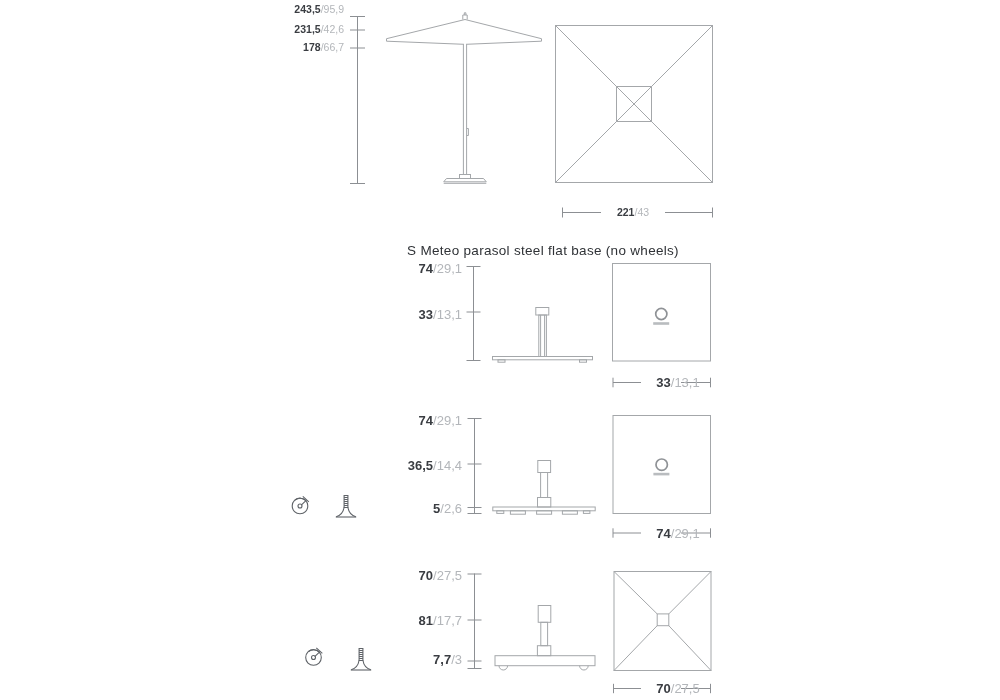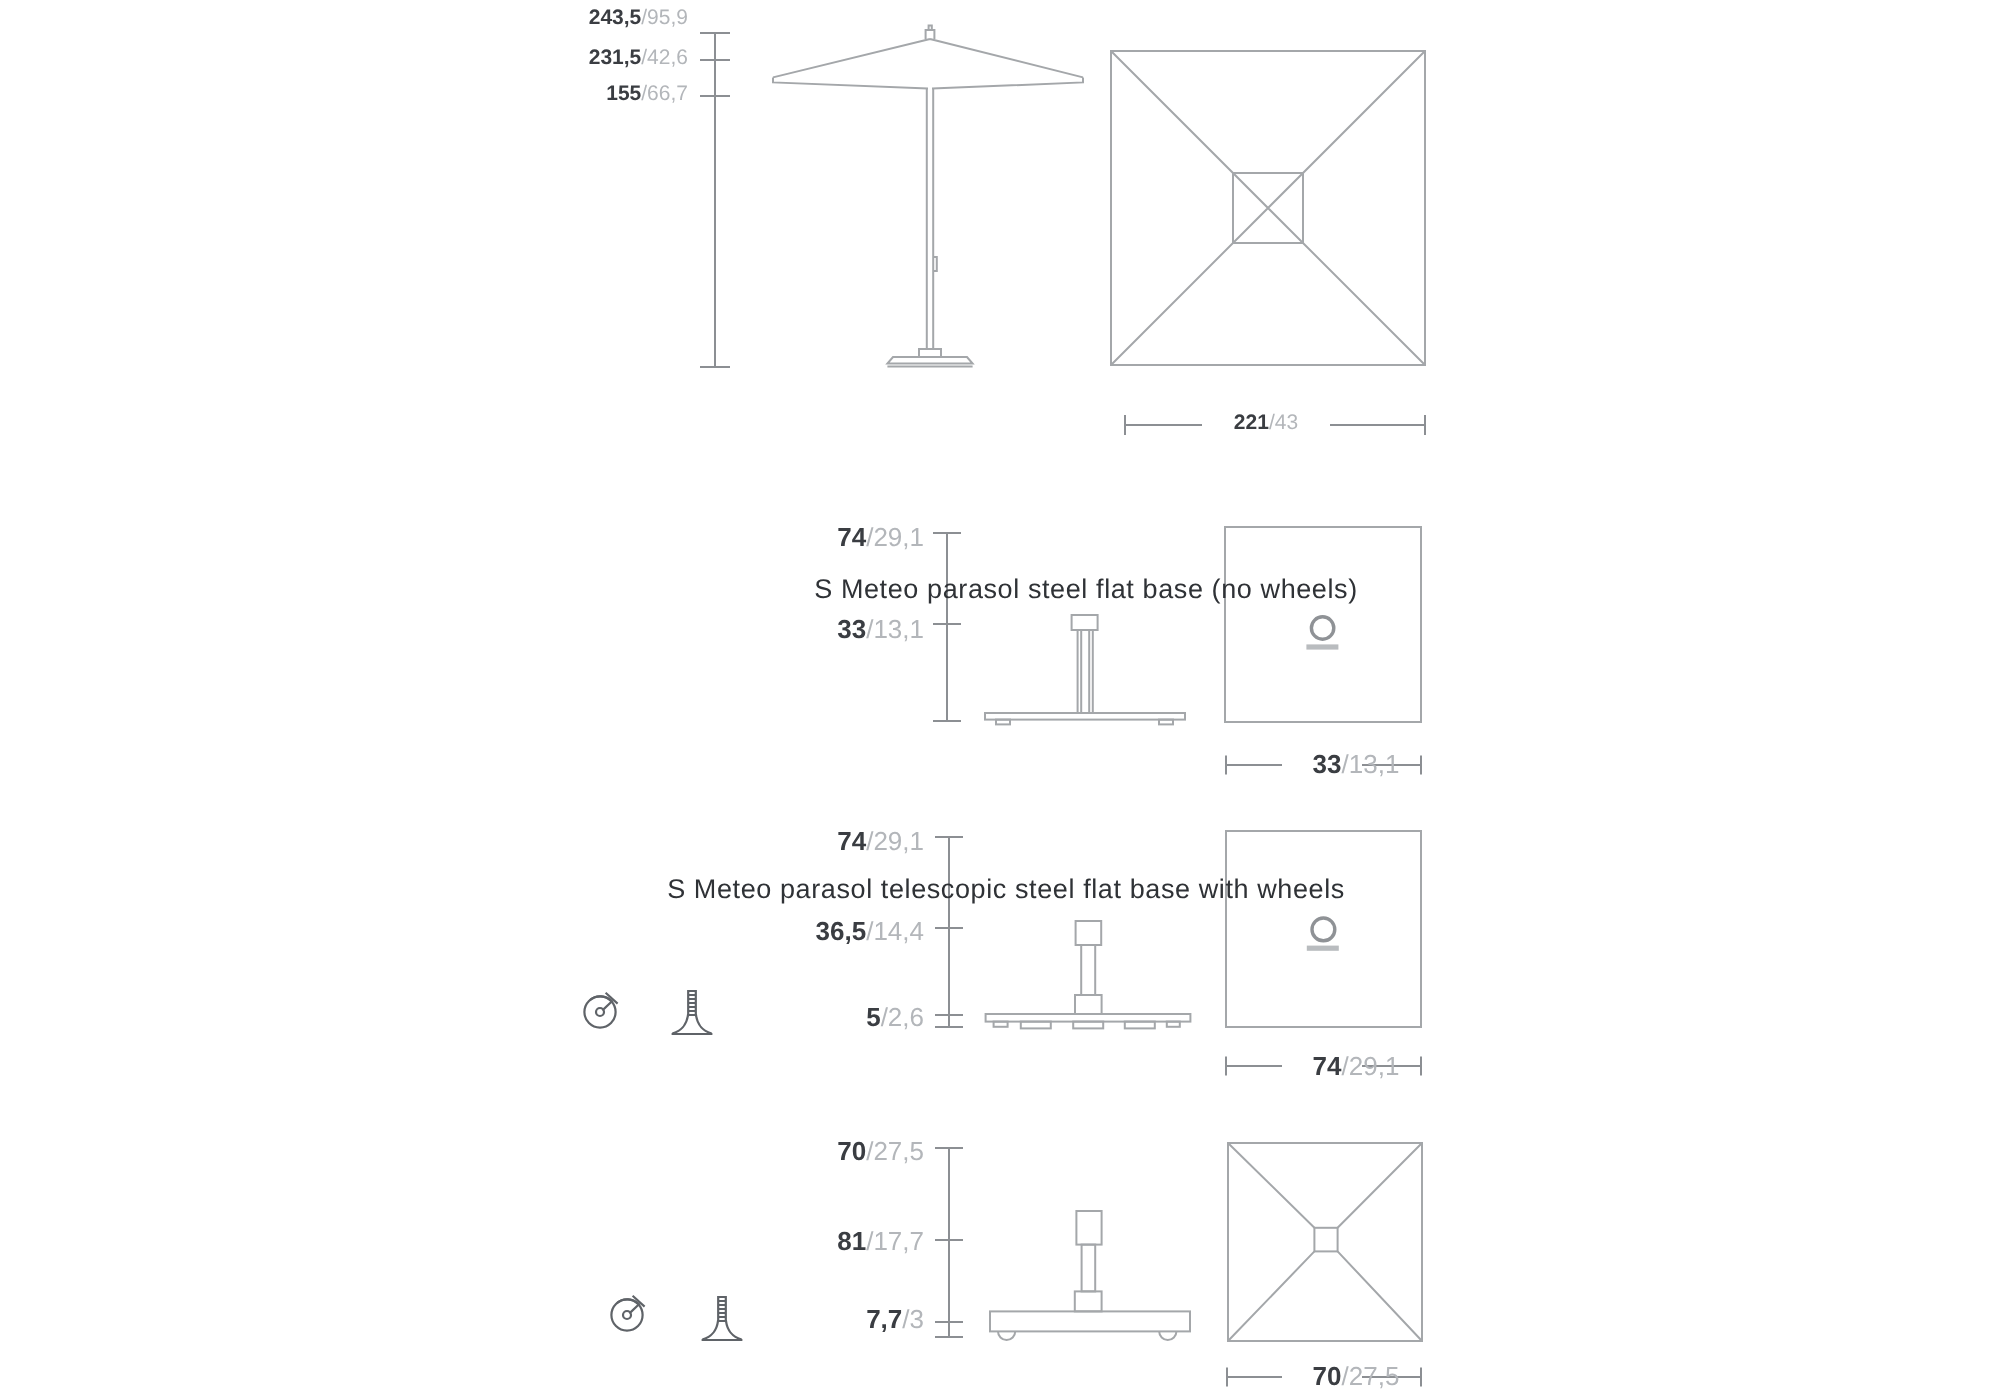--- a/index.html
+++ b/index.html
@@ -15,21 +15,21 @@
   .icon{stroke:#5f6368;fill:none;stroke-width:1.1;}
   .lbl{position:absolute;white-space:nowrap;}
   .dim-big{font-size:10.5px;line-height:13px;}
   .dim-small{font-size:13px;line-height:9px;margin-left:17px;}
   .lbl .d{color:#3a3d42;font-weight:700;}
   .lbl .g{color:#b3b6ba;font-weight:400;}
   .right-col{text-align:right;}
   .centered{transform:translate(-50%,-50%);}
   .section-title{
     position:absolute;transform:translateX(-50%);
-    font-size:13.5px;letter-spacing:.3px;color:#2f3236;white-space:nowrap;margin-top:44px;
+    font-size:13.5px;letter-spacing:.3px;color:#2f3236;white-space:nowrap;
   }
 </style>
 </head>
 <body>
 
 <div class="page">
 
   <svg class="drawing" width="1000" height="700" viewBox="0 0 1000 700">
     <defs>
       <g id="caster">
@@ -143,30 +143,29 @@
       <rect class="ln" x="657.2" y="613.9" width="11.6" height="11.8"></rect>
     </g>
     <g>
       <path class="dim" d="M613.5 683.8 V693.2 M710.5 683.8 V693.2"></path>
       <path class="dim" d="M613.5 688.5 H641 M681 688.5 H710.5"></path>
     </g>
   </svg>
 
   <div class="lbl dim-big right-col" style="right:656px;top:3px;"><span class="d">243,5</span><span class="g">/95,9</span></div>
   <div class="lbl dim-big right-col" style="right:656px;top:23px;"><span class="d">231,5</span><span class="g">/42,6</span></div>
-  <div class="lbl dim-big right-col" style="right:656px;top:41px;"><span class="d">155</span><span class="g">/66,7</span></div>
+  <div class="lbl dim-big right-col" style="right:656px;top:41px;"><span class="d">178</span><span class="g">/66,7</span></div>
 
   <div class="lbl dim-big centered" style="left:633px;top:212px;"><span class="d">221</span><span class="g">/43</span></div>
 
   <div class="section-title" style="left:543px;top:243px;">S Meteo parasol steel flat base (no wheels)</div>
   <div class="lbl dim-small right-col" style="right:538px;top:264px;"><span class="d">74</span><span class="g">/29,1</span></div>
   <div class="lbl dim-small right-col" style="right:538px;top:310px;"><span class="d">33</span><span class="g">/13,1</span></div>
   <div class="lbl dim-small centered" style="left:661px;top:382px;"><span class="d">33</span><span class="g">/13,1</span></div>
 
-  <div class="section-title" style="left:503px;top:393px;">S Meteo parasol telescopic steel flat base with wheels</div>
   <div class="lbl dim-small right-col" style="right:538px;top:416px;"><span class="d">74</span><span class="g">/29,1</span></div>
   <div class="lbl dim-small right-col" style="right:538px;top:461px;"><span class="d">36,5</span><span class="g">/14,4</span></div>
   <div class="lbl dim-small right-col" style="right:538px;top:503.5px;"><span class="d">5</span><span class="g">/2,6</span></div>
   <div class="lbl dim-small centered" style="left:661px;top:533px;"><span class="d">74</span><span class="g">/29,1</span></div>
 
   <div class="lbl dim-small right-col" style="right:538px;top:570.5px;"><span class="d">70</span><span class="g">/27,5</span></div>
   <div class="lbl dim-small right-col" style="right:538px;top:616px;"><span class="d">81</span><span class="g">/17,7</span></div>
   <div class="lbl dim-small right-col" style="right:538px;top:655px;"><span class="d">7,7</span><span class="g">/3</span></div>
   <div class="lbl dim-small centered" style="left:661px;top:688px;"><span class="d">70</span><span class="g">/27,5</span></div>
 

